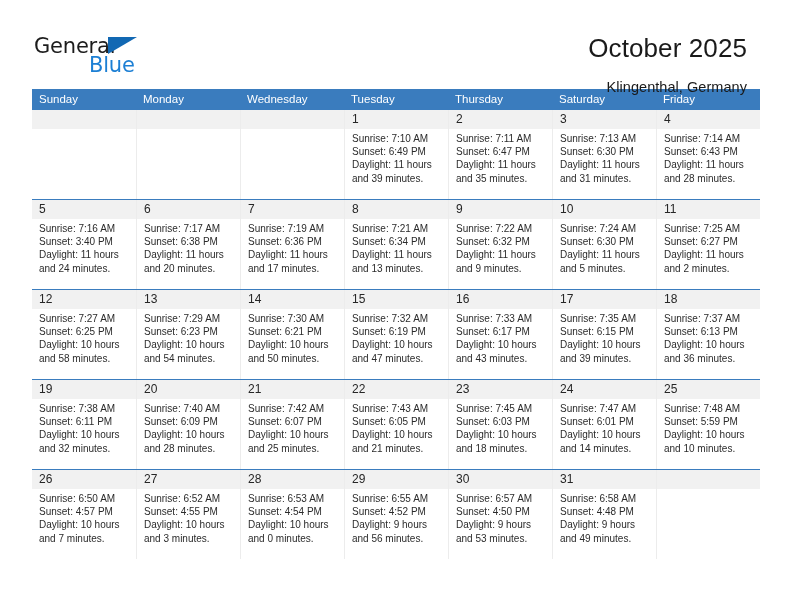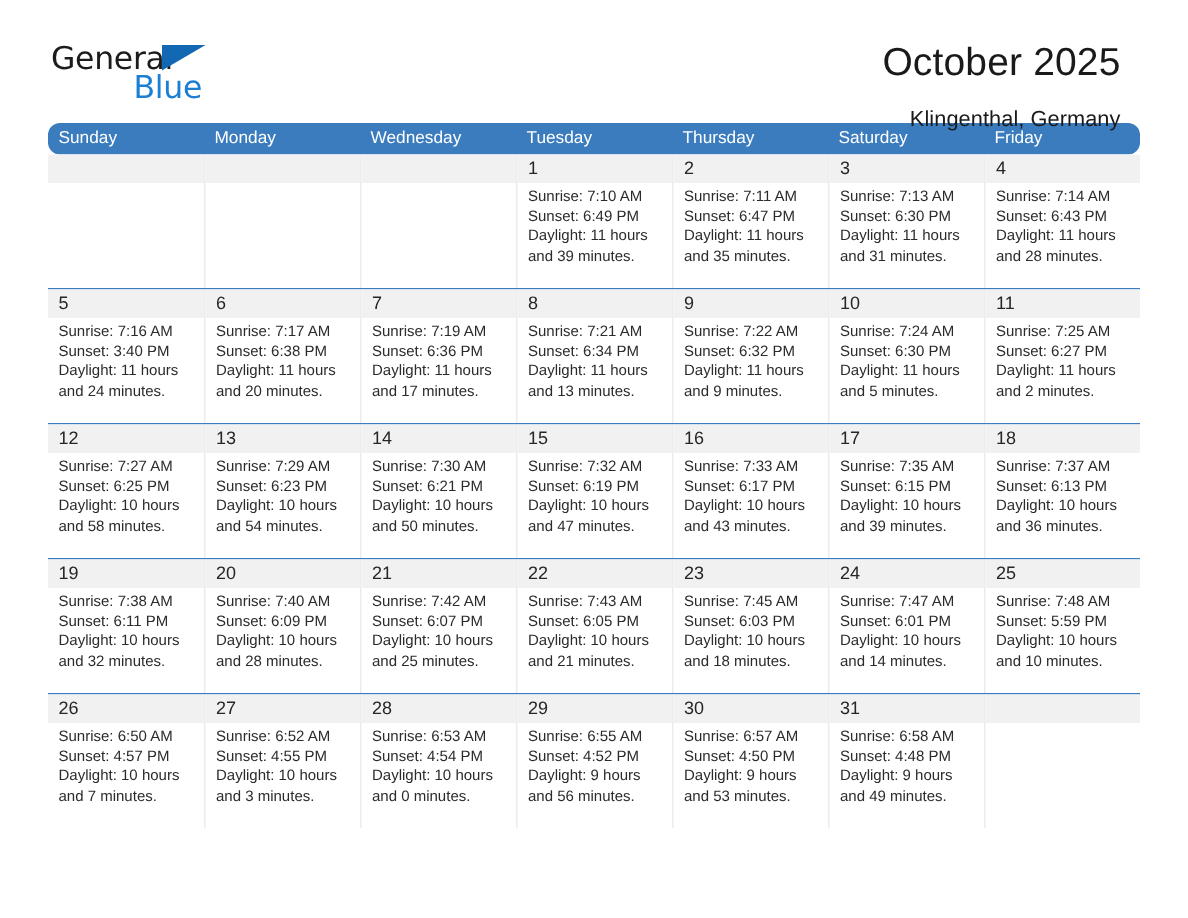--- a/index.html
+++ b/index.html
@@ -12,21 +12,21 @@
     height: 612px;
     font-family: "Liberation Sans", sans-serif;
     color: #1a1a1a;
     overflow: hidden;
   }
   .page {
     position: relative;
     width: 779px;
     height: 612px;
     box-sizing: border-box;
-    padding: 1px 32px;
+    padding: 8px 32px;
   }
 
   
   .header {
     display: flex;
     align-items: flex-start;
     justify-content: space-between;
     height: 72px;
     padding-top: 26px;
     box-sizing: border-box;
@@ -87,21 +87,20 @@
   
   .calendar {
     width: 728px;
     margin-top: 9px;
   }
   .weekdays {
     display: grid;
     grid-template-columns: repeat(7, 1fr);
     background: #3a7cbe;
     height: 21px;
-    border-radius: 8px;
   }
   .weekday {
     color: #ffffff;
     font-size: 11.5px;
     line-height: 21px;
     padding-left: 7px;
     box-sizing: border-box;
     white-space: nowrap;
   }
 

